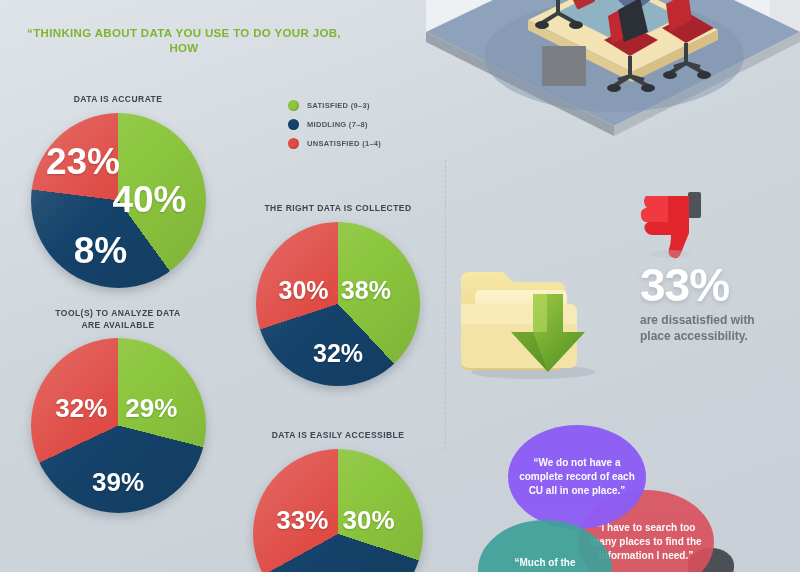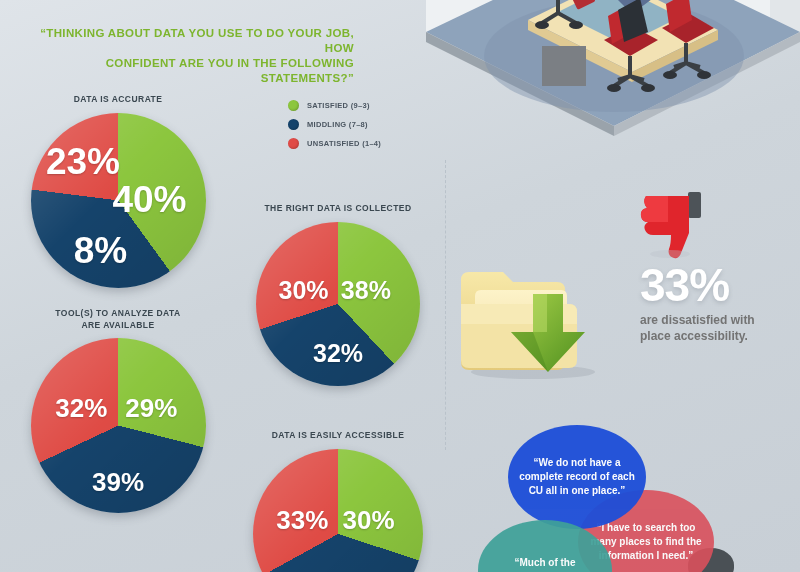--- a/index.html
+++ b/index.html
@@ -8,21 +8,21 @@
     font-family:"Liberation Sans", sans-serif;
     background:linear-gradient(160deg,#dfe4e9 0%,#ced5db 45%,#c8cfd6 100%);
     position:relative;
   }
   .stage{ position:absolute; inset:0; }
 
   
   #header-title{
     position:absolute; left:14px; top:26px; width:340px;
     color:#7db52e; font-size:11.5px; font-weight:bold;
-    letter-spacing:.35px; line-height:15px; text-align:right;
+    letter-spacing:.35px; line-height:15px; text-align:center;
   }
   #header-title .l2{ display:block; padding-left:10px; }
 
   
   #legend{ position:absolute; left:288px; top:96px; }
   .leg-row{ display:flex; align-items:center; height:19px; }
   .leg-dot{ width:11px; height:11px; border-radius:50%; margin-right:8px; flex:none;
             box-shadow:inset -1px -1px 2px rgba(0,0,0,.18); }
   .leg-label{ font-size:7.5px; font-weight:bold; color:#4a5560; letter-spacing:.3px; }
 
@@ -90,38 +90,37 @@
     margin-top:4px; font-size:12px; font-weight:bold; color:#737373; line-height:16px;
   }
 
   
   .bubble{
     position:absolute; border-radius:50%;
     display:flex; align-items:center; justify-content:center;
     text-align:center; color:#fff; font-weight:bold;
     font-size:10px; line-height:14px; padding:10px;
   }
-  #bubble-record{ left:508px; top:425px; width:138px; height:104px; background:#1d4ed8; opacity:.95; }
+  #bubble-record{ left:508px; top:425px; width:138px; height:104px; background:#8b5cf6; opacity:.95; }
   #bubble-search{ left:578px; top:490px; width:136px; height:104px; background:#d9505c; opacity:.9; }
   #bubble-much{ left:478px; top:520px; width:134px; height:100px; background:#3fa199; opacity:.92; }
   #bubble-record{ z-index:3 } #bubble-search{ z-index:2 } #bubble-much{ z-index:4 }
 
   #person-head{
     position:absolute; left:688px; top:548px; width:46px; height:34px;
     background:#4a5055; border-radius:50% 50% 42% 42%; z-index:1;
   }
 </style>
 </head>
 <body>
 
 <div class="stage">
 
   <div id="header-title">
     <span>“THINKING ABOUT DATA YOU USE TO DO YOUR JOB, HOW</span>
-    <span class="l2">CONFIDENT ARE YOU IN THE FOLLOWING STATEMENTS?”</span>
   </div>
 
   <div id="office">
     <svg width="382" height="240" viewBox="0 0 382 240">
 
       <path d="M8 0 L8 96 L196 190 L382 96 L382 0 Z" fill="#eef1f3"></path>
       <path d="M352 0 L352 110 L382 96 L382 0 Z" fill="#e2e6e9"></path>
 
       <path d="M8 96 L196 190 L382 96 L196 6 Z" fill="#8ea3bb"></path>
       <path d="M8 96 L196 190 L196 200 L8 106 Z" fill="#9aa3ab"></path>

